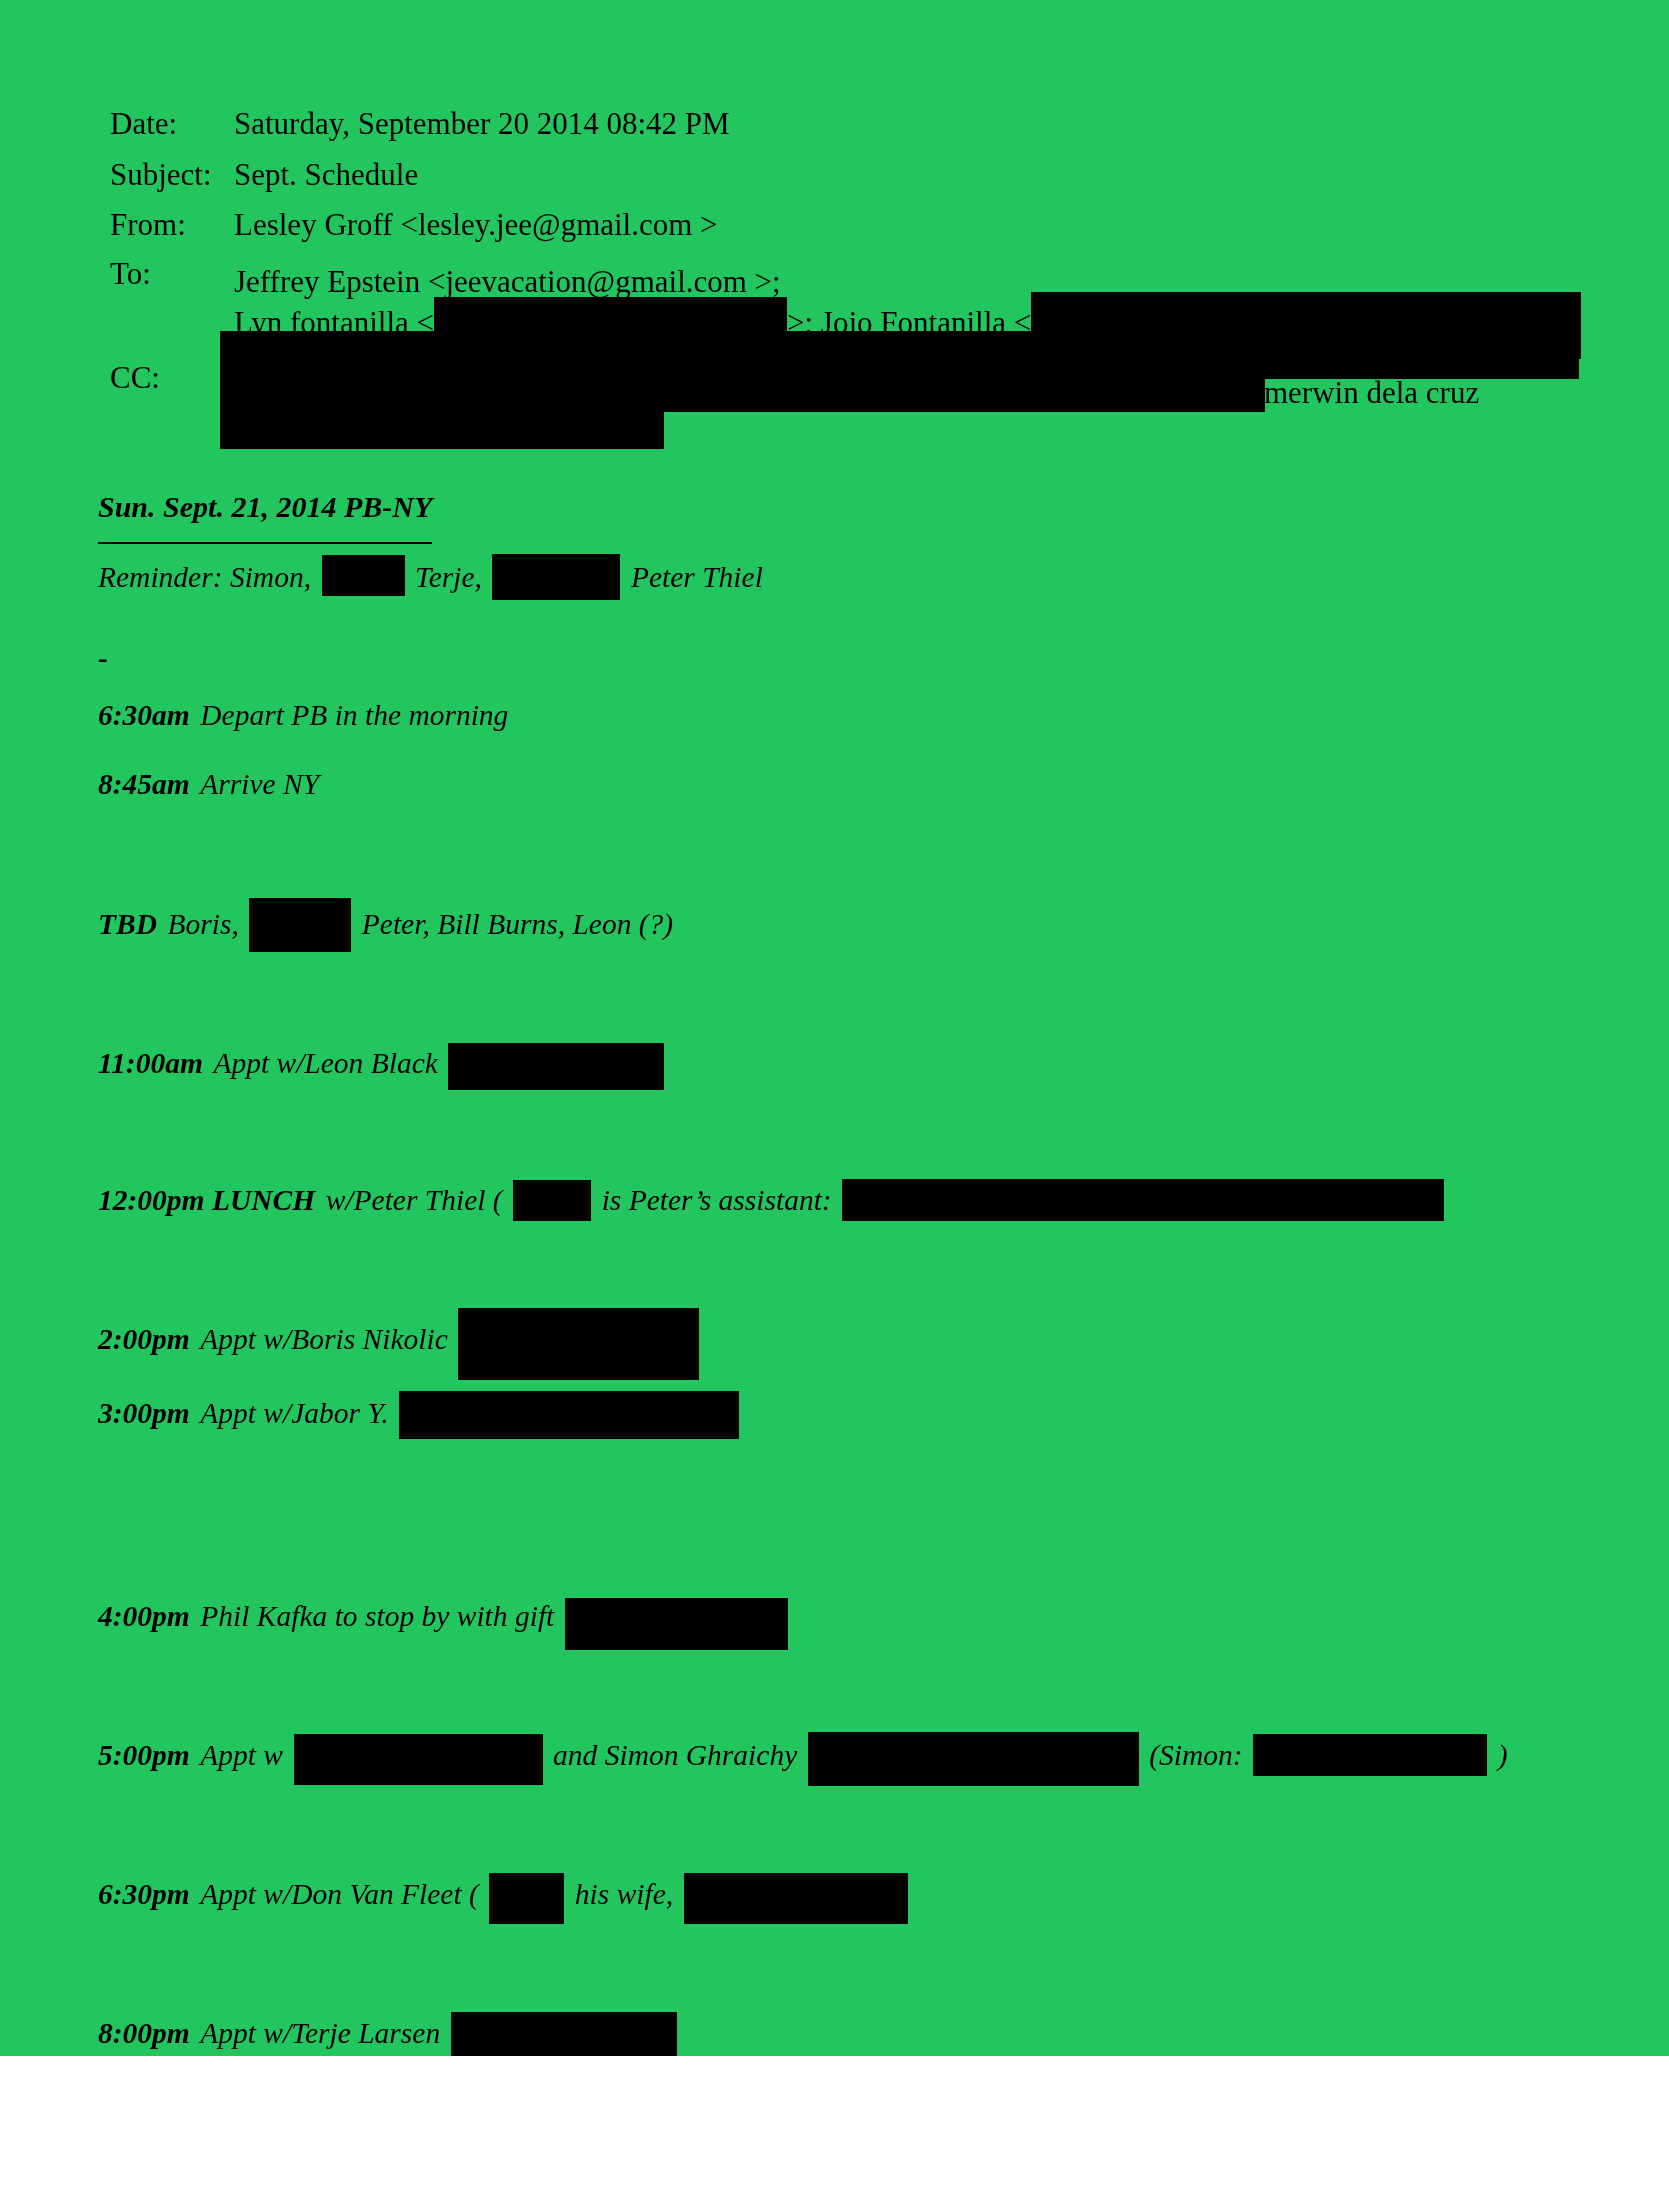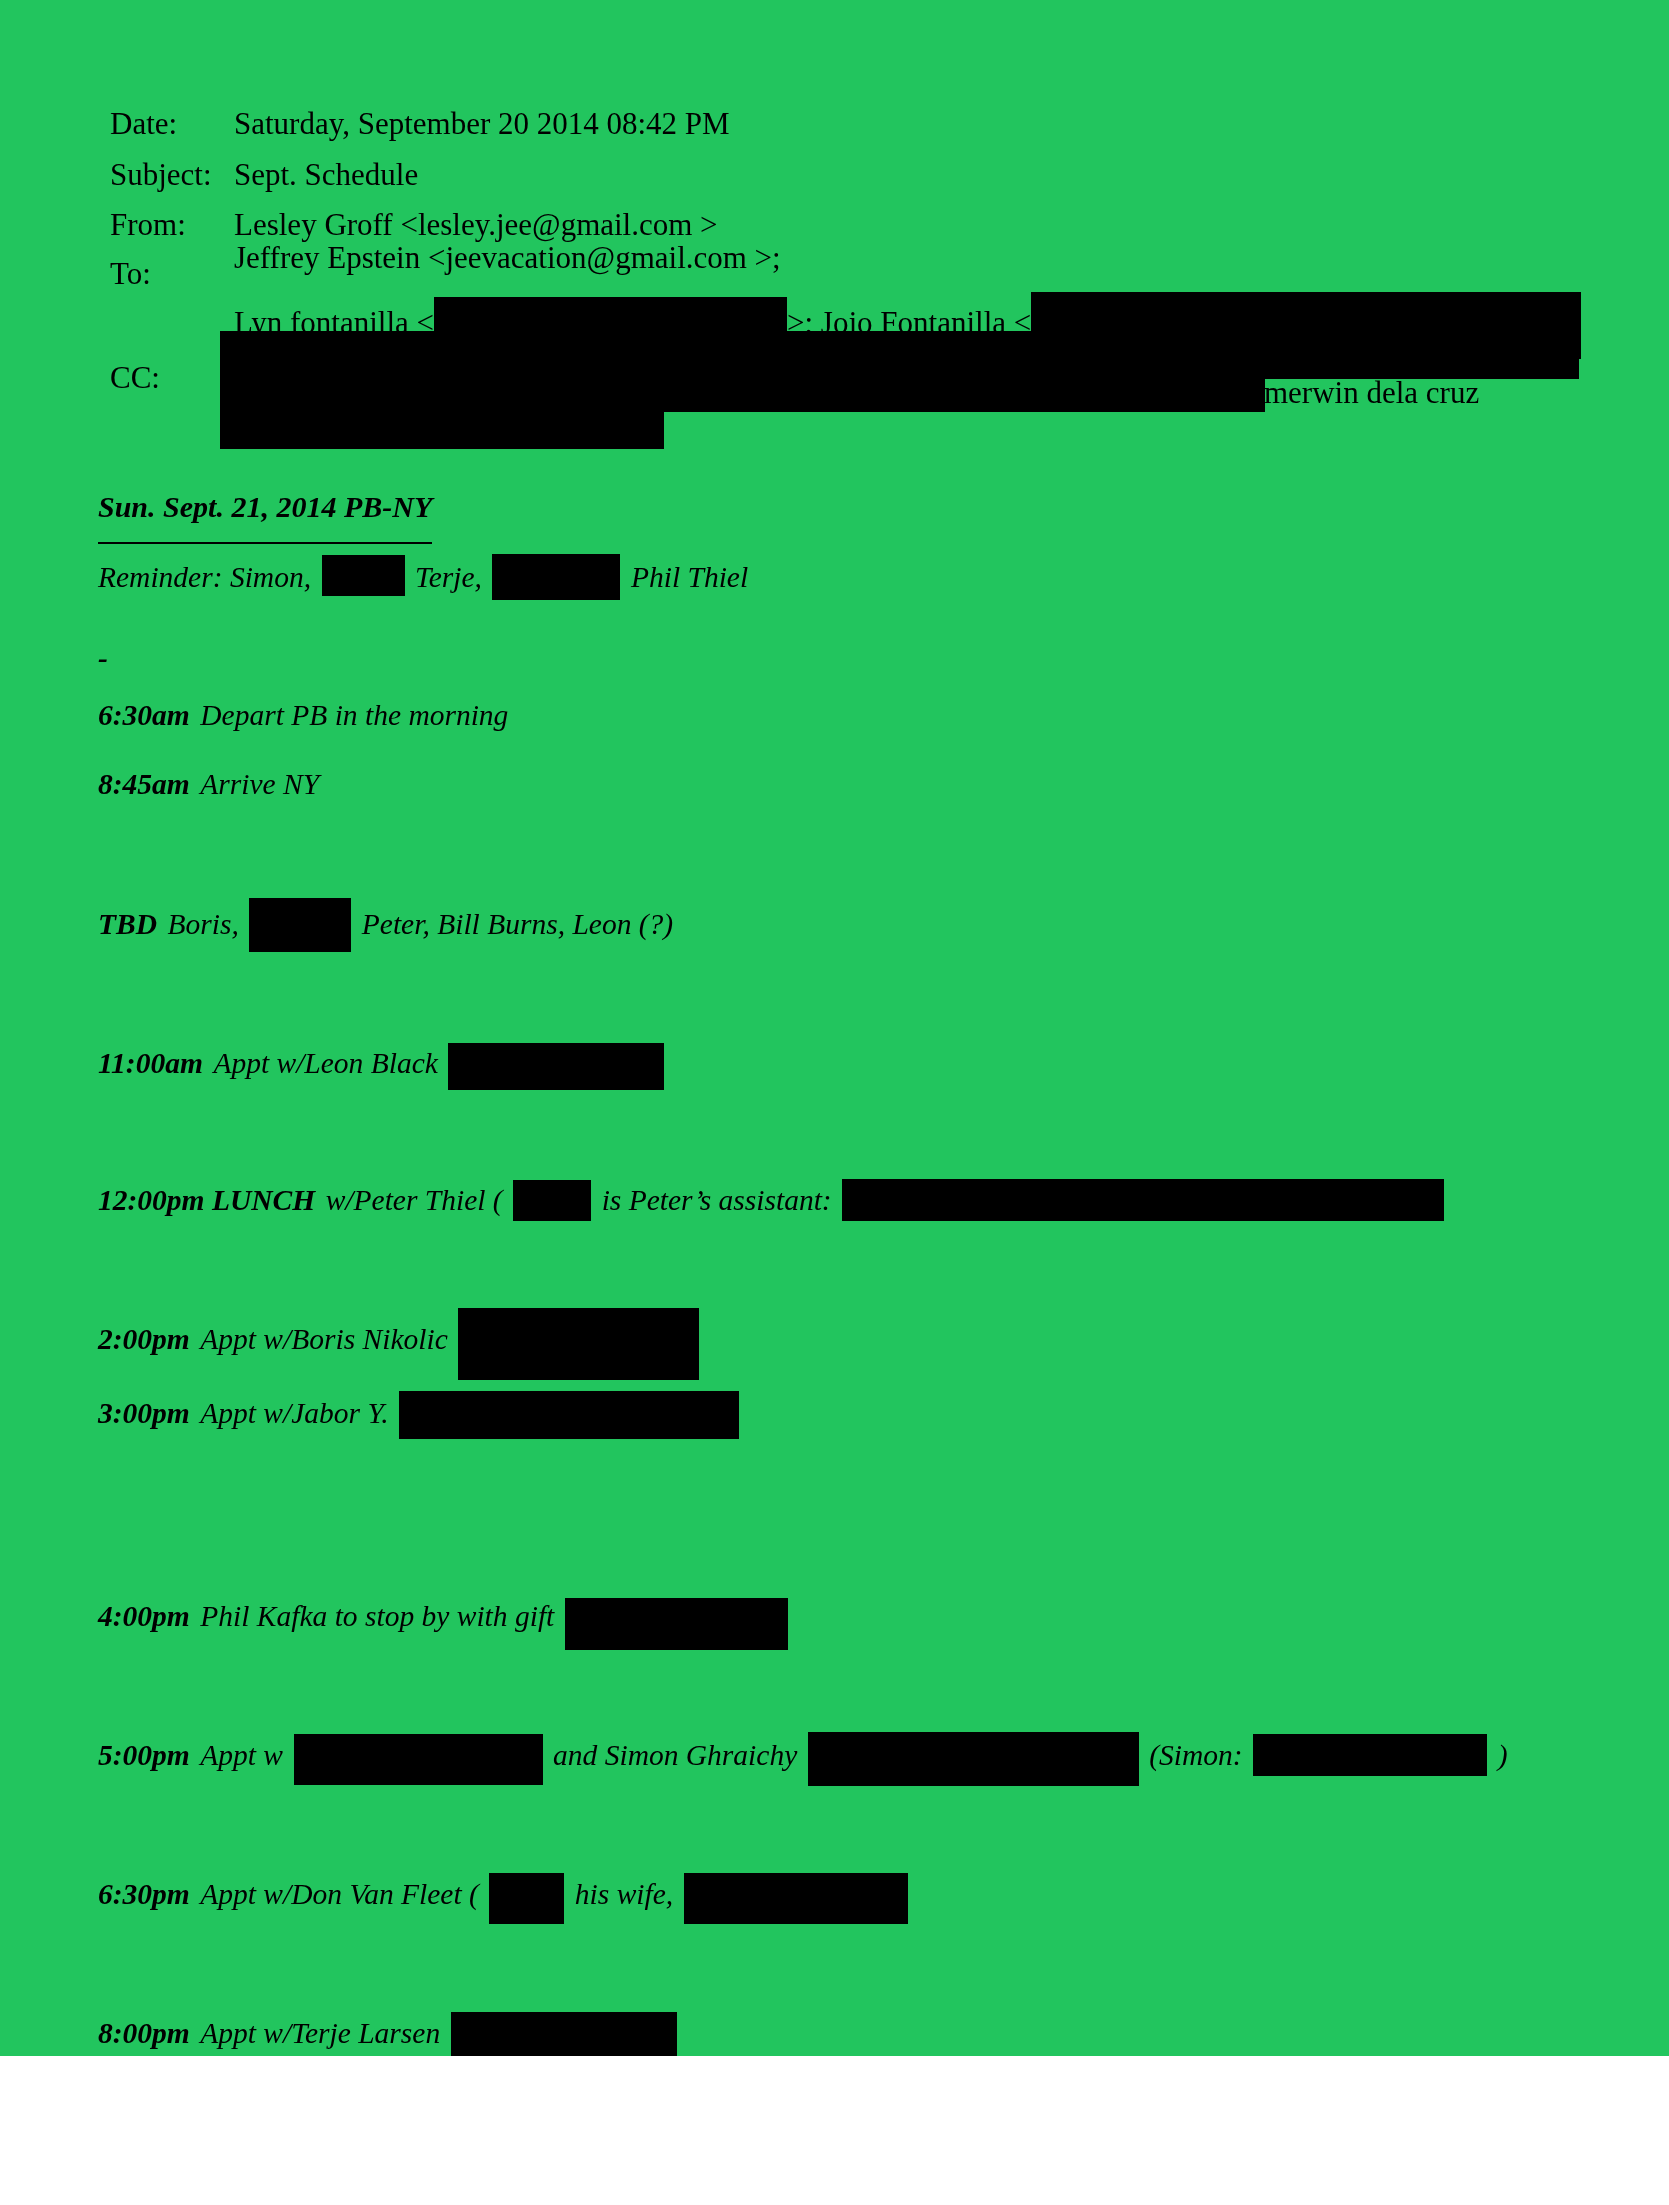--- a/index.html
+++ b/index.html
@@ -56,33 +56,33 @@
   <span class="hl lab" style="top:105px">Date:</span>
   <span class="hl val" style="top:105px">Saturday, September 20 2014 08:42 PM</span>
 
   <span class="hl lab" style="top:156px">Subject:</span>
   <span class="hl val" style="top:156px">Sept. Schedule</span>
 
   <span class="hl lab" style="top:206px">From:</span>
   <span class="hl val" style="top:206px">Lesley Groff &lt;lesley.jee@gmail.com &gt;</span>
 
   <span class="hl lab" style="top:255px">To:</span>
-  <span class="hl val" style="top:239px">Jeffrey Epstein &lt;jeevacation@gmail.com &gt;;</span>
+  <span class="hl val" style="top:263px">Jeffrey Epstein &lt;jeevacation@gmail.com &gt;;</span>
 
   <div class="hl val" style="top:304px"><span>Lyn fontanilla &lt;</span><span class="rw" style="width:353px"><span class="rb" style="height:62px;bottom:-26px"></span></span><span>&gt;; Jojo Fontanilla &lt;</span><span class="rw" style="width:550px"><span class="rb" style="height:67px;bottom:-26px"></span></span></div>
 
   <span class="hl lab" style="top:359px">CC:</span>
   <div class="ar" style="left:220px;top:331px;width:1359px;height:48px"></div>
   <div class="ar" style="left:220px;top:378px;width:1045px;height:34px"></div>
   <div class="ar" style="left:220px;top:411px;width:444px;height:38px"></div>
   <span class="hl" style="left:1264px;top:374px">merwin dela cruz</span>
 
   <div class="bl" style="top:489px"><span class="heading-text">Sun. Sept. 21, 2014 PB-NY</span></div>
 
-  <div class="bl" style="top:560px"><span>Reminder: Simon,</span><span class="rw" style="width:83px"><span class="rb" style="height:41px;bottom:-9.2px"></span></span><span>Terje,</span><span class="rw" style="width:128px"><span class="rb" style="height:46px;bottom:-13px"></span></span><span>Phil Thiel</span></div>
+  <div class="bl" style="top:560px"><span>Reminder: Simon,</span><span class="rw" style="width:83px"><span class="rb" style="height:41px;bottom:-9.2px"></span></span><span>Terje,</span><span class="rw" style="width:128px"><span class="rb" style="height:46px;bottom:-13px"></span></span><span>Peter Thiel</span></div>
 
   <div class="bl t" style="top:641px">-</div>
 
   <div class="bl" style="top:698px"><span class="t">6:30am</span><span>Depart PB in the morning</span></div>
 
   <div class="bl" style="top:767px"><span class="t">8:45am</span><span>Arrive NY</span></div>
 
   <div class="bl" style="top:907px"><span class="t">TBD</span><span>Boris,</span><span class="rw" style="width:102px"><span class="rb" style="height:54px;bottom:-18.3px"></span></span><span>Peter, Bill Burns, Leon (?)</span></div>
 
   <div class="bl" style="top:1046px"><span class="t">11:00am</span><span>Appt w/Leon Black</span><span class="rw" style="width:216px"><span class="rb" style="height:47px;bottom:-17px"></span></span></div>

